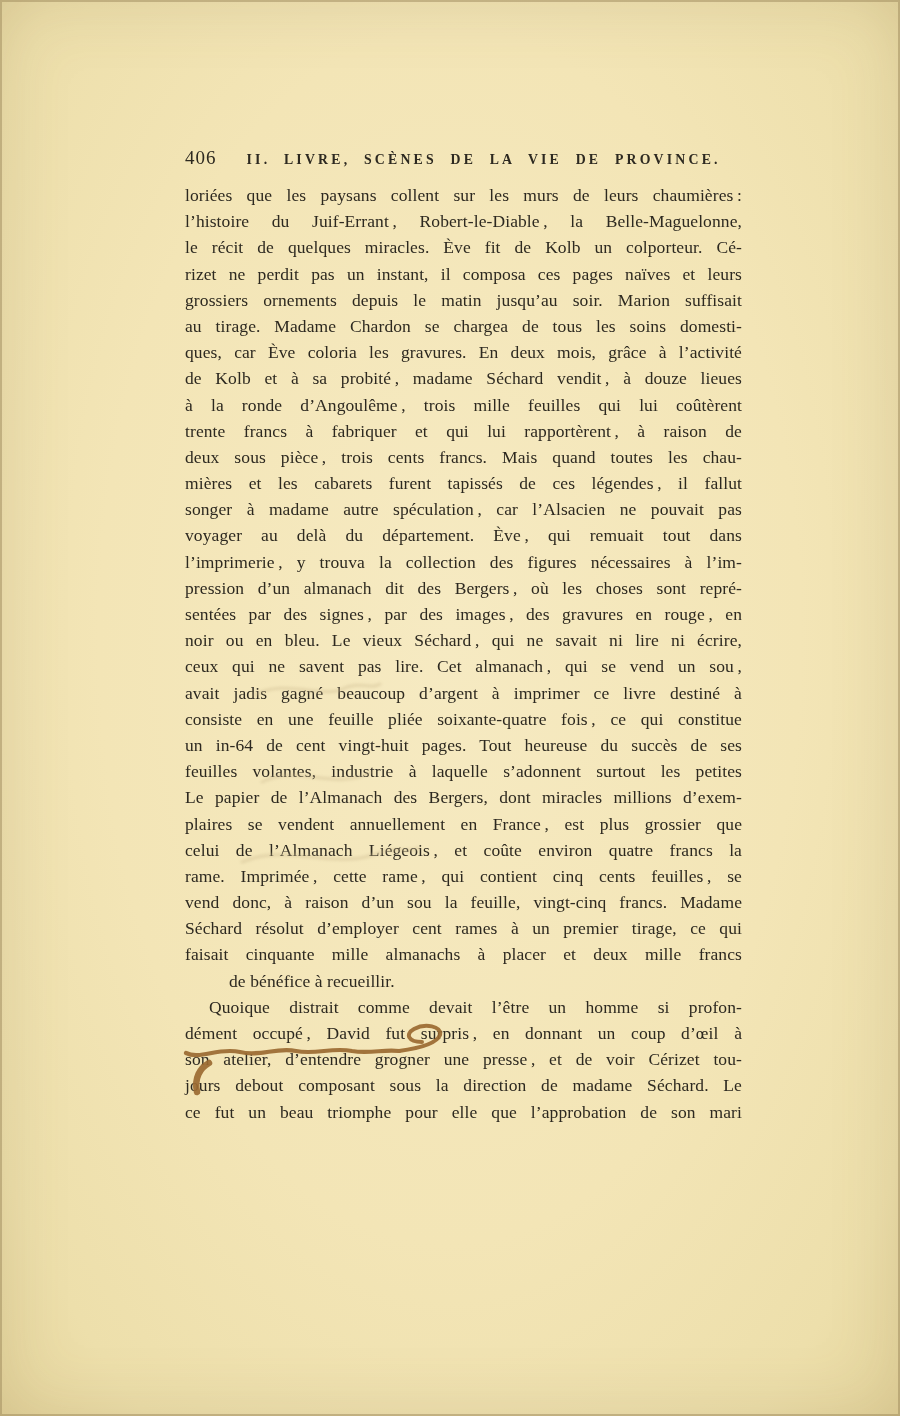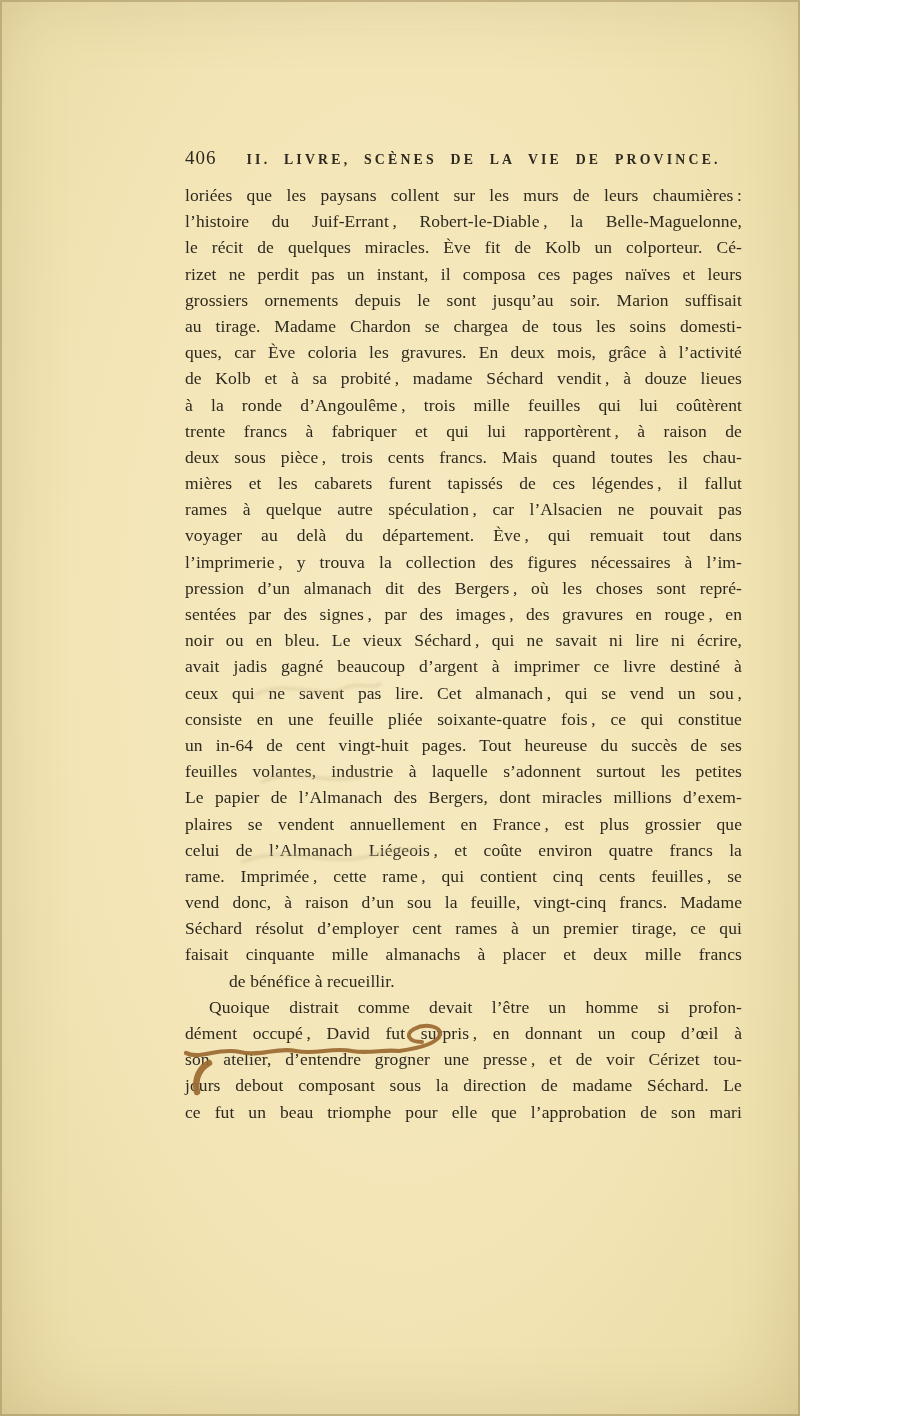--- a/index.html
+++ b/index.html
@@ -3,21 +3,21 @@
 <meta charset="utf-8">
 <style>
   html, body {
     margin: 0; padding: 0;
     width: 900px; height: 1416px;
     overflow: hidden;
     font-family: "Liberation Serif", "DejaVu Serif", serif;
   }
   .scan {
     position: relative;
-    width: 800px; height: 1416px;
+    width: 900px; height: 1416px;
     background: radial-gradient(ellipse at 50% 45%, #f6eac2 0%, #f3e5b6 55%, #eddfab 85%, #e6d69e 100%);
     box-shadow: inset 0 0 0 2px rgba(158, 138, 92, 0.5),
                 inset 0 0 70px rgba(125, 104, 60, 0.18);
     color: #2d2920;
   }
   .text-block {
     position: absolute;
     left: 185px; top: 147px;
     width: 557px;
   }
@@ -72,36 +72,36 @@
   <div class="text-block">
     <div class="header">
       <span class="pagenum">406</span>
       <span class="runtitle">II. LIVRE, SCÈNES DE LA VIE DE PROVINCE.</span>
     </div>
     <div class="bodytext">
         <div class="line">loriées que les paysans collent sur les murs de leurs chaumières :</div>
         <div class="line">l’histoire du Juif-Errant , Robert-le-Diable , la Belle-Maguelonne,</div>
         <div class="line">le récit de quelques miracles. Ève fit de Kolb un colporteur. Cé-</div>
         <div class="line">rizet ne perdit pas un instant, il composa ces pages naïves et leurs</div>
-        <div class="line">grossiers ornements depuis le sont jusqu’au soir. Marion suffisait</div>
+        <div class="line">grossiers ornements depuis le matin jusqu’au soir. Marion suffisait</div>
         <div class="line">au tirage. Madame Chardon se chargea de tous les soins domesti-</div>
         <div class="line">ques, car Ève coloria les gravures. En deux mois, grâce à l’activité</div>
         <div class="line">de Kolb et à sa probité , madame Séchard vendit , à douze lieues</div>
         <div class="line">à la ronde d’Angoulême , trois mille feuilles qui lui coûtèrent</div>
         <div class="line">trente francs à fabriquer et qui lui rapportèrent , à raison de</div>
         <div class="line">deux sous pièce , trois cents francs. Mais quand toutes les chau-</div>
         <div class="line">mières et les cabarets furent tapissés de ces légendes , il fallut</div>
-        <div class="line">rames à quelque autre spéculation , car l’Alsacien ne pouvait pas</div>
+        <div class="line">songer à madame autre spéculation , car l’Alsacien ne pouvait pas</div>
         <div class="line">voyager au delà du département. Ève , qui remuait tout dans</div>
         <div class="line">l’imprimerie , y trouva la collection des figures nécessaires à l’im-</div>
         <div class="line">pression d’un almanach dit des Bergers , où les choses sont repré-</div>
         <div class="line">sentées par des signes , par des images , des gravures en rouge , en</div>
         <div class="line">noir ou en bleu. Le vieux Séchard , qui ne savait ni lire ni écrire,</div>
+        <div class="line">ceux qui ne savent pas lire. Cet almanach , qui se vend un sou ,</div>
         <div class="line">avait jadis gagné beaucoup d’argent à imprimer ce livre destiné à</div>
-        <div class="line">ceux qui ne savent pas lire. Cet almanach , qui se vend un sou ,</div>
         <div class="line">consiste en une feuille pliée soixante-quatre fois , ce qui constitue</div>
         <div class="line">un in-64 de cent vingt-huit pages. Tout heureuse du succès de ses</div>
         <div class="line">feuilles volantes, industrie à laquelle s’adonnent surtout les petites</div>
         <div class="line">Le papier de l’Almanach des Bergers, dont miracles millions d’exem-</div>
         <div class="line">plaires se vendent annuellement en France , est plus grossier que</div>
         <div class="line">celui de l’Almanach Liégeois , et coûte environ quatre francs la</div>
         <div class="line">rame. Imprimée , cette rame , qui contient cinq cents feuilles , se</div>
         <div class="line">vend donc, à raison d’un sou la feuille, vingt-cinq francs. Madame</div>
         <div class="line">Séchard résolut d’employer cent rames à un premier tirage, ce qui</div>
         <div class="line">faisait cinquante mille almanachs à placer et deux mille francs</div>

